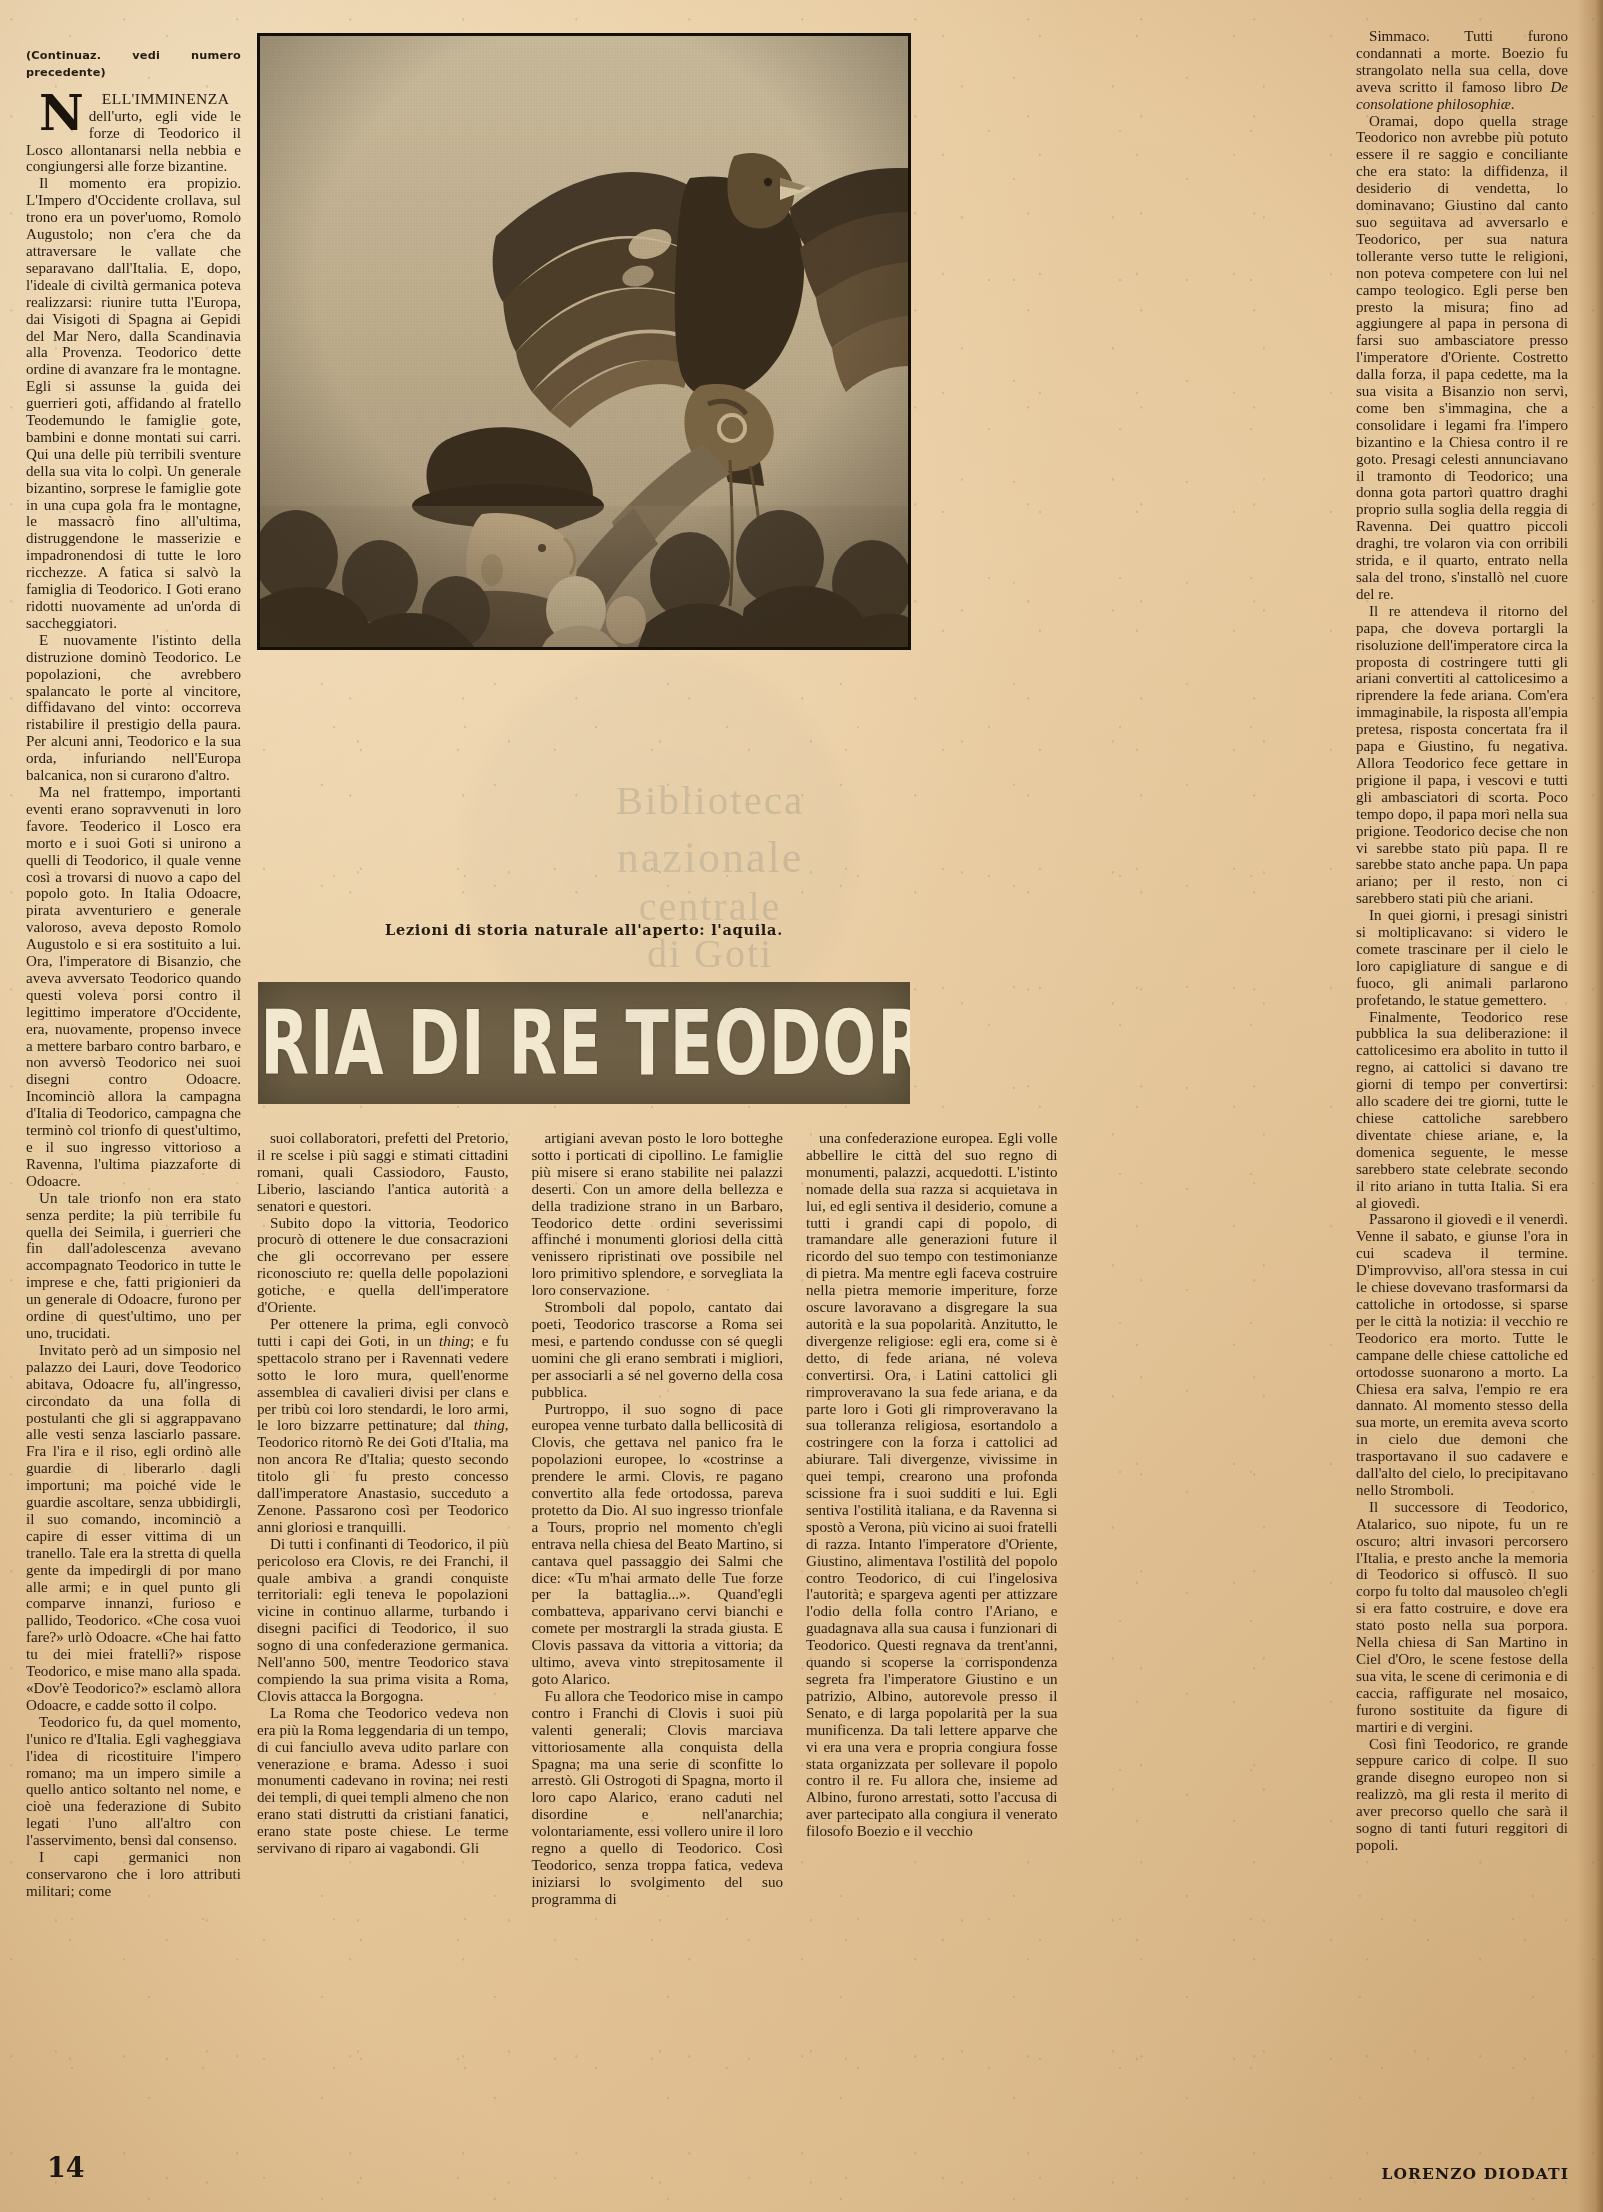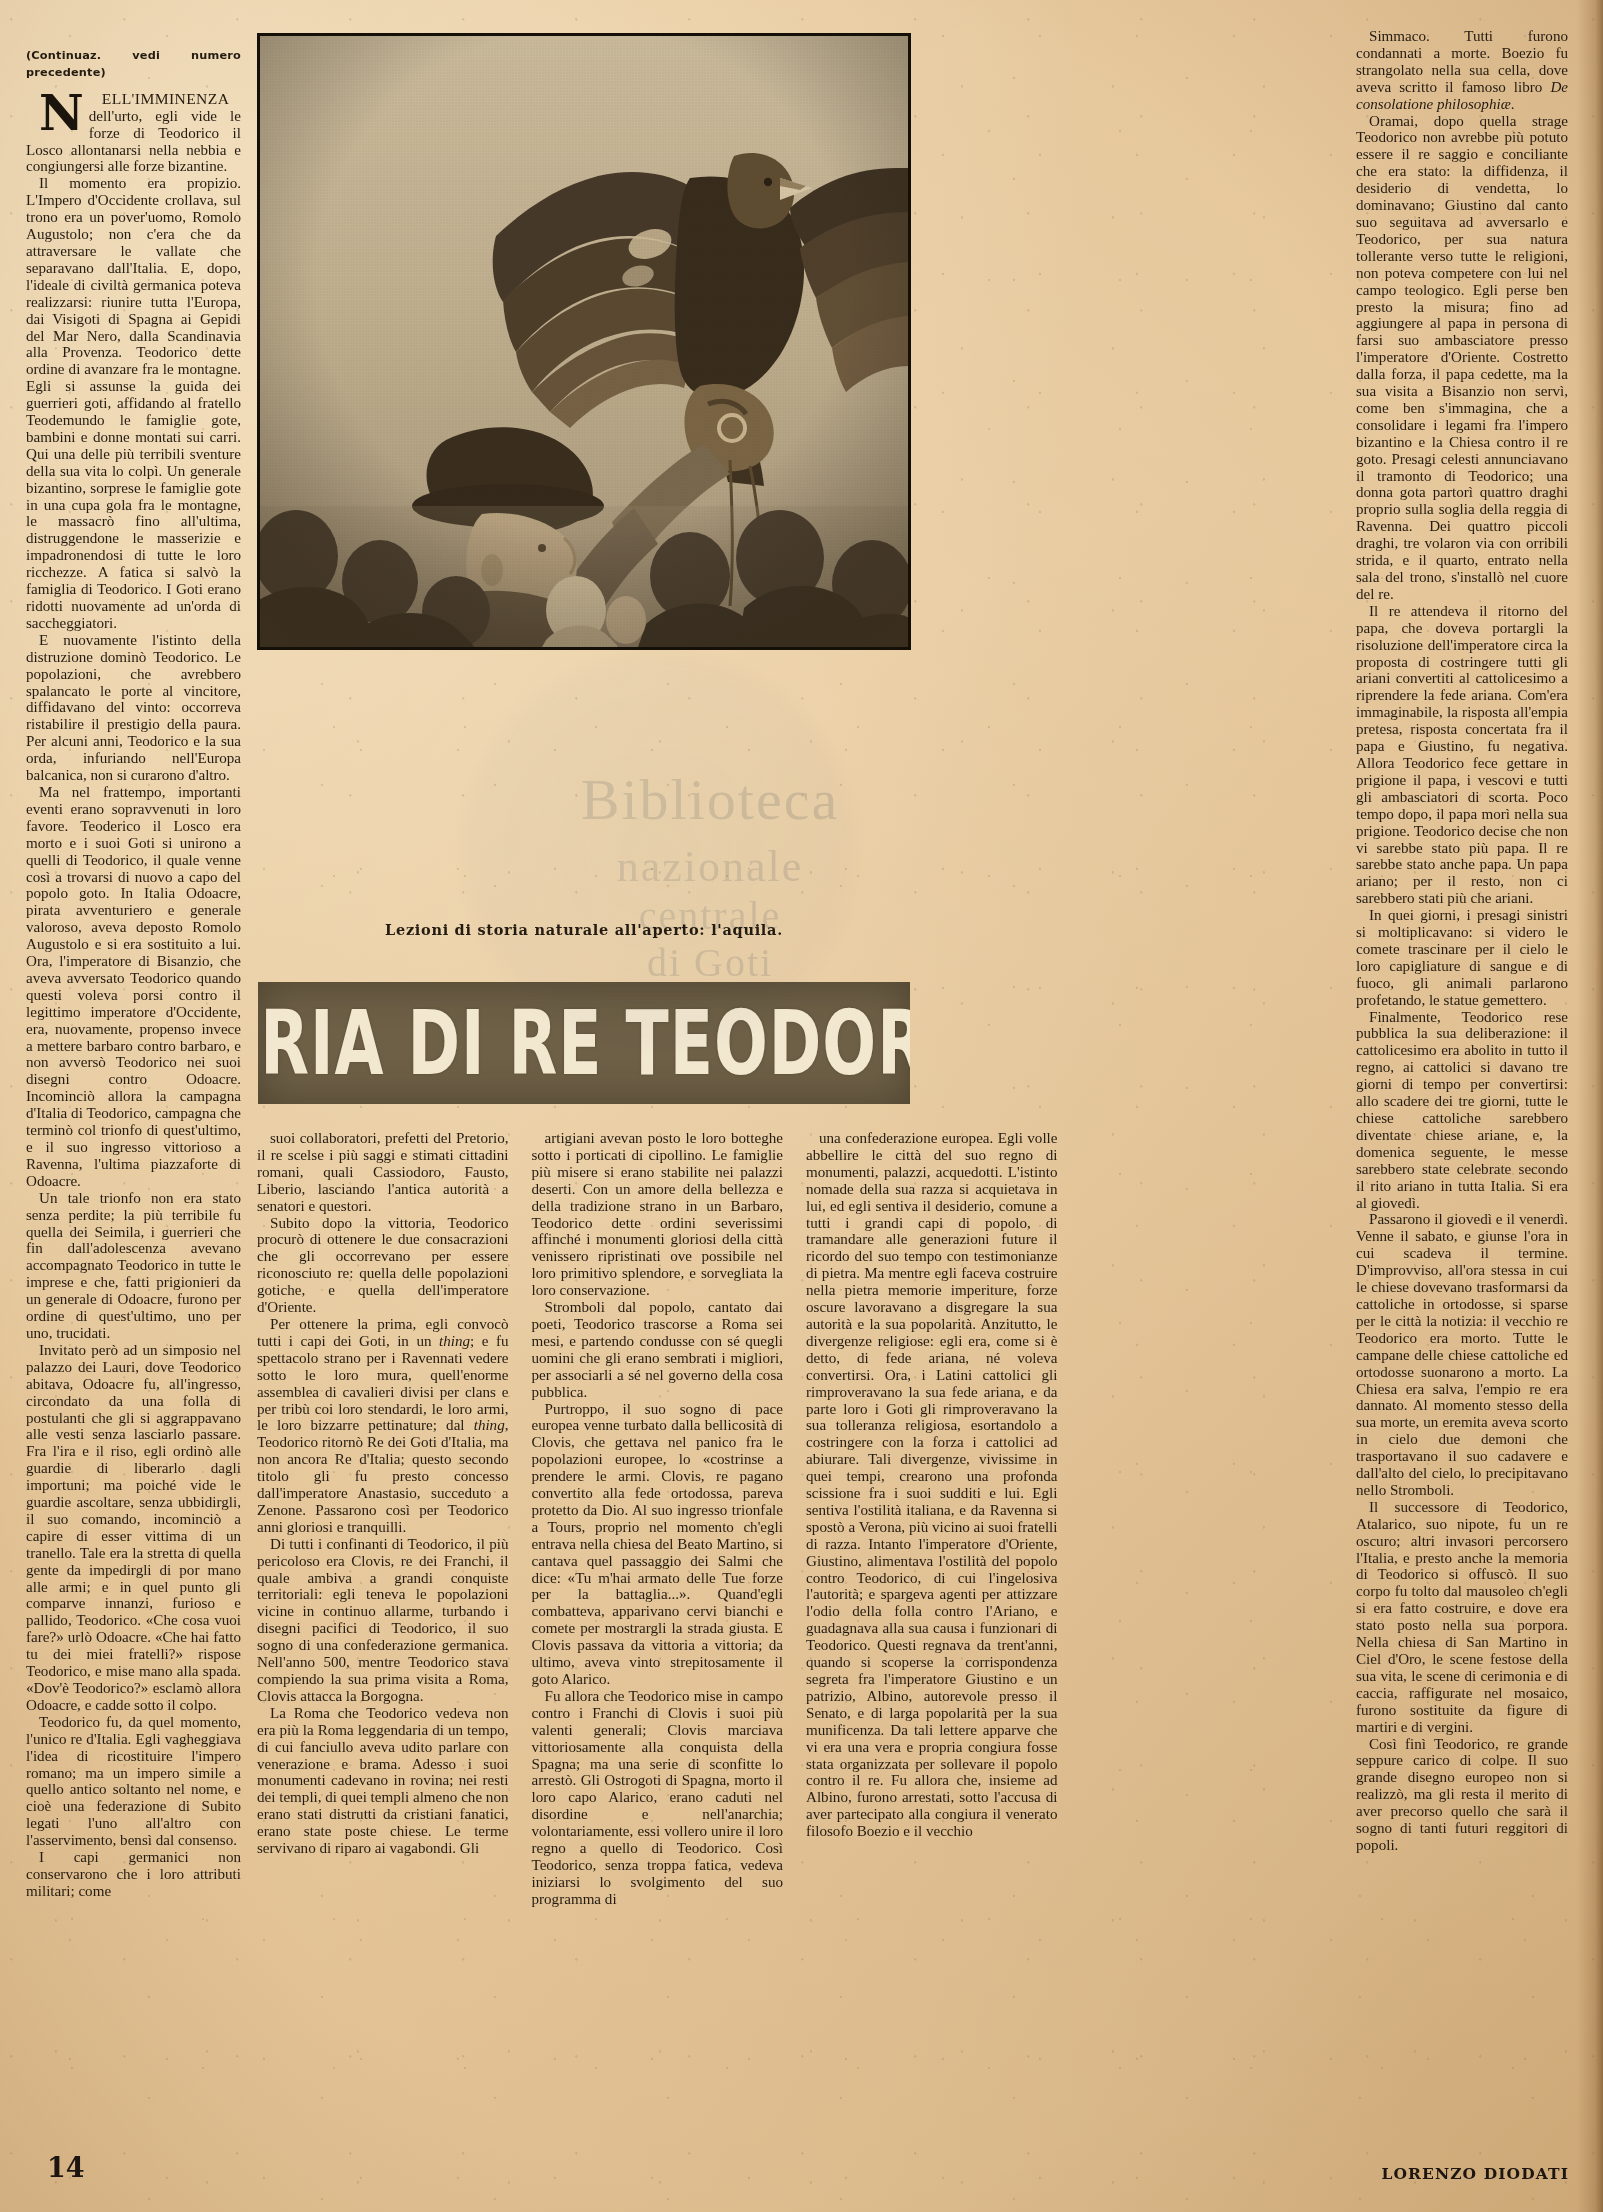--- a/index.html
+++ b/index.html
@@ -142,21 +142,21 @@
     display:flex;flex-direction:column;align-items:center;justify-content:center;
     font-family:"Liberation Serif", serif;
     color:#5d6f88;
     mix-blend-mode:multiply;
   }
   .wm-circle{
     position:absolute;left:120px;top:40px;width:420px;height:420px;
     border-radius:50%;
     background:radial-gradient(circle, rgba(120,140,170,.28) 0%, rgba(120,140,170,.16) 62%, rgba(120,140,170,0) 70%);
   }
-  .wm-l1{font-size:58px;letter-spacing:2px;position:relative;top:-8px;}
+  .wm-l1{font-size:41px;letter-spacing:2px;position:relative;top:-8px;}
   .wm-l2{font-size:44px;letter-spacing:2px;}
   .wm-l3{font-size:40px;letter-spacing:2px;}
   .wm-l4{font-size:40px;letter-spacing:2px;}
 </style>
 </head>
 <body>
 
 <div class="paper-bg"></div>
 <div class="paper-speckle"></div>
 

